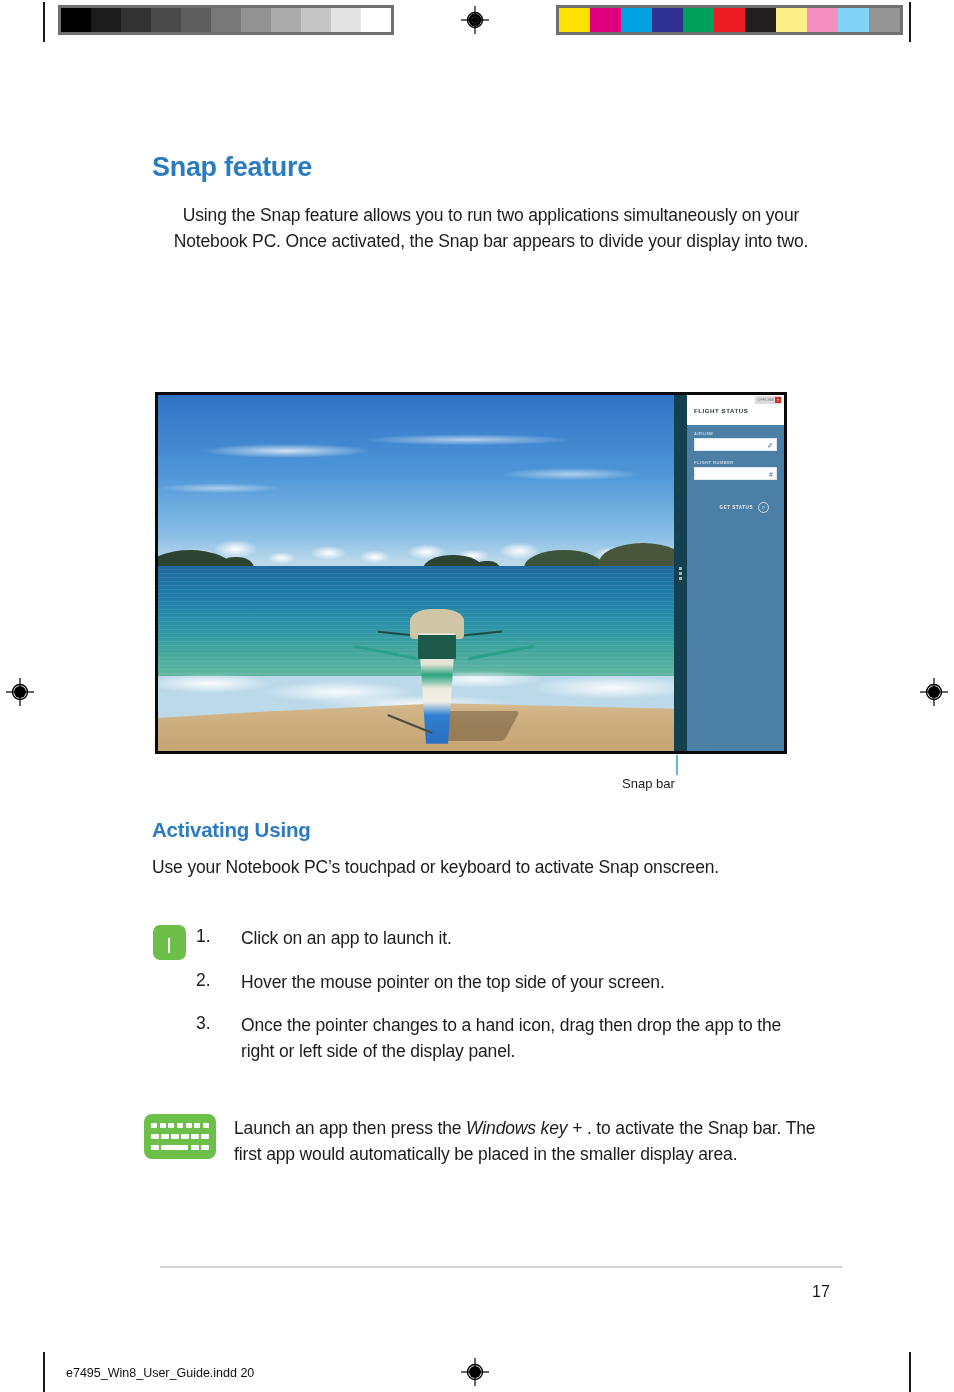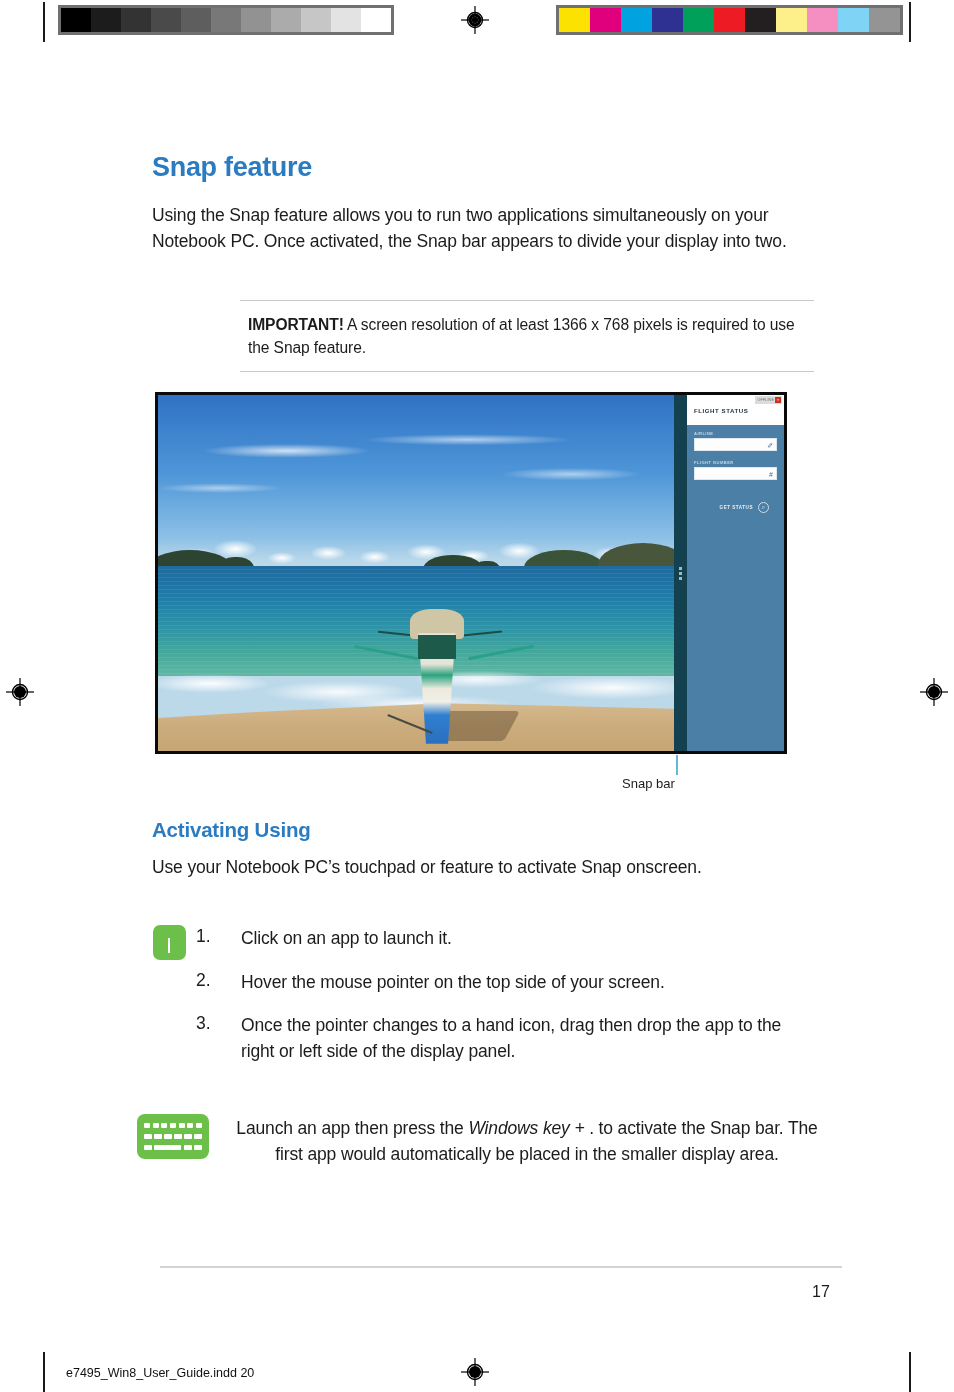--- a/index.html
+++ b/index.html
@@ -46,21 +46,21 @@
   h2.sub-title {
     position: absolute; left: 152px; top: 818px;
     font-size: 20.5px; font-weight: bold; color: #2b7bc0;
     letter-spacing: -0.2px;
   }
 
   p.body {
     position: absolute; font-size: 17.5px; line-height: 25.5px;
     color: #1c1c1c; letter-spacing: -0.15px;
   }
-  #intro-para { left: 152px; top: 203px; width: 660px; }
+  #intro-para { left: 161px; top: 203px; width: 660px; text-align: center; }
   #activate-para { left: 152px; top: 855px; width: 660px; }
 
   
   .note-box {
     position: absolute; left: 240px; top: 300px; width: 574px;
     border-top: 1px solid #c9c9c9; border-bottom: 1px solid #c9c9c9;
     padding: 12px 0 12px 8px;
   }
   .note-box .txt {
     font-size: 15.6px; line-height: 23px; color: #1c1c1c; letter-spacing: -0.1px;
@@ -245,21 +245,21 @@
   .touch-icon {
     position: absolute; left: 153px; top: 925px;
     width: 33px; height: 35px; background: #6cc04a; border-radius: 7px;
   }
   .touch-icon i {
     position: absolute; left: 15px; top: 13px; width: 2px; height: 15px;
     background: #ffffff;
   }
 
   
-  .kbd-note { position: absolute; left: 137px; top: 1114px; width: 690px; display: flex; text-align: center; }
+  .kbd-note { position: absolute; left: 144px; top: 1114px; width: 690px; display: flex; }
   .kbd-icon {
     flex: 0 0 72px; width: 72px; height: 45px; background: #6cc04a;
     border-radius: 8px; padding: 9px 7px; display: flex; flex-direction: column;
     justify-content: space-between;
   }
   .kbd-icon .krow { display: flex; gap: 2.5px; }
   .kbd-icon .krow i { display: block; height: 5px; background: #ffffff; border-radius: 1px; flex: 1; }
   .kbd-icon .krow.r3 i.sp { flex: 3.4; }
   .kbd-note .ktxt {
     margin-left: 18px; font-size: 17.5px; line-height: 25.5px;
@@ -354,25 +354,20 @@
 
   <div class="edge-rule edge-left"></div>
   <div class="edge-rule edge-right"></div>
   <div class="edge-rule edge-bl"></div>
   <div class="edge-rule edge-br"></div>
 
   <h1 class="section-title">Snap feature</h1>
 
   <p class="body" id="intro-para">Using the Snap feature allows you to run two applications simultaneously on your Notebook PC. Once activated, the Snap bar appears to divide your display into two.</p>
 
-  <div class="note-box">
-    <div class="txt">
-      <span class="lead">IMPORTANT!</span><span> A screen resolution of at least 1366 x 768 pixels is required to use the Snap feature.</span>
-    </div>
-  </div>
 
   <div class="figure">
     <div class="shot">
 
       <div class="photo">
         <div class="clouds-hi"></div>
         <div class="clouds-low"></div>
         <div class="island isl-l"></div>
         <div class="island isl-l2"></div>
         <div class="island isl-m"></div>
@@ -431,21 +426,21 @@
       </div>
 
     </div>
   </div>
 
   <div class="leader"></div>
   <div class="caption">Snap bar</div>
 
   <h2 class="sub-title">Activating Using</h2>
 
-  <p class="body" id="activate-para">Use your Notebook PC’s touchpad or feature to activate Snap onscreen.</p>
+  <p class="body" id="activate-para">Use your Notebook PC’s touchpad or keyboard to activate Snap onscreen.</p>
 
   <div class="touch-icon">
       <i></i>
     </div>
 
   <div class="olist">
     <div class="row">
       <span class="num">1.</span>
       <span class="txt">Click on an app to launch it.</span>
     </div>

